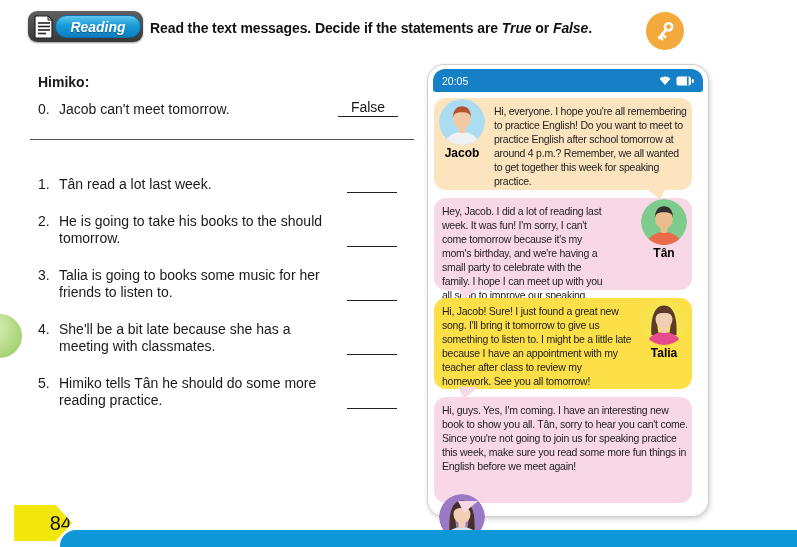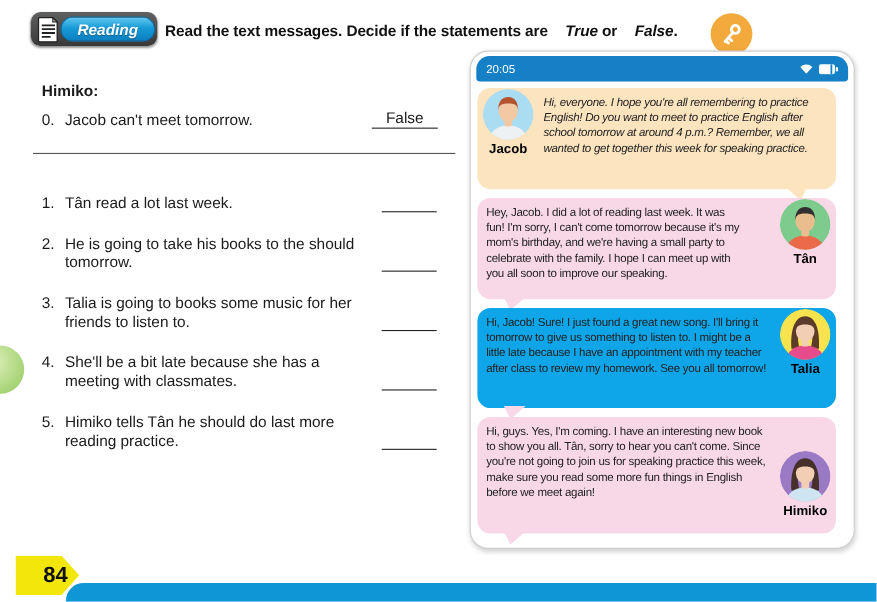--- a/index.html
+++ b/index.html
@@ -23,21 +23,21 @@
     background:linear-gradient(#62c6ee 0%, #169bd7 45%, #0d7fc0 100%);
     border:1px solid #0a6ca6;
     display:flex; align-items:center; justify-content:center;
     color:#fff; font-weight:bold; font-style:italic; font-size:14px;
     text-shadow:0 1px 1px rgba(0,0,0,.35);
   }
   .instruction {
     position:absolute; left:150px; top:20px; font-size:14px; font-weight:bold;
     color:#111; letter-spacing:-0.1px;
   }
-  .instruction i { font-style:italic;margin-left:12px; }
+  .instruction i { font-style:italic; }
   .key-badge {
     position:absolute; left:646px; top:12px; width:38px; height:38px; border-radius:50%;
     display:flex; align-items:center; justify-content:center;
   }
 
   
   .example-label { position:absolute; left:38px; top:74px; font-size:14px; font-weight:bold; }
   .example-row {
     position:absolute; left:38px; top:99px; width:360px;
     display:flex; justify-content:space-between; align-items:flex-end;
@@ -56,62 +56,62 @@
   .q-body { width:281px; }
   .answer-blank { width:50px; height:4px; border-bottom:1.6px solid #222; }
 
   .green-bubble {
     position:absolute; left:-22px; top:314px; width:44px; height:44px; border-radius:50%;
     background:radial-gradient(circle at 35% 35%, #dff0bb, #a8d478 70%, #8fc45e);
   }
 
   
   .phone {
-    position:absolute; left:427px; top:46px; width:350px; height:453px;
+    position:absolute; left:427px; top:64px; width:282px; height:453px;
     background:#fff; border:1.5px solid #cfcfcf; border-radius:17px;
     box-shadow:1px 2px 5px rgba(0,0,0,.18);
   }
   .statusbar {
     position:absolute; left:5px; right:5px; top:4px; height:23px;
     border-radius:12px 12px 3px 3px;
     display:flex; align-items:center; justify-content:space-between;
     padding:0 9px; color:#fff; font-size:10.5px;
   }
   .statusbar .sb-icons { display:flex; align-items:center; gap:5px; }
   .chat-area {
     position:absolute; left:5px; right:5px; top:27px; bottom:5px;
     padding:6px 11px 6px 1px;
     display:flex; flex-direction:column; gap:8px;
   }
   .bubble {
     position:relative; border-radius:12px; display:flex;
     font-size:10.5px; line-height:14px; letter-spacing:-0.25px; color:#222;
   }
   .bubble .msg-text { flex:1; padding:6px 4px 4px 8px; }
-  .bubble.left  .msg-text { padding:6px 4px 4px 4px;font-style:italic; }
+  .bubble.left  .msg-text { padding:6px 4px 4px 4px; }
   .avatar-col {
     width:56px; flex:0 0 56px; display:flex; flex-direction:column;
     align-items:center; padding-top:1px;
   }
   .avatar-col.centered { justify-content:center; padding-top:17px; }
   .sender-name { font-weight:bold; font-size:12px; letter-spacing:0; margin-top:1px; color:#000; }
   .tail { position:absolute; width:20px; height:12px; bottom:-10px; }
   .tail.tail-right { right:26px; clip-path:polygon(0 0, 100% 0, 70% 100%); }
   .tail.tail-left  { left:24px;  clip-path:polygon(0 0, 100% 0, 30% 100%); }
 
   
   .bottom-bar {
     position:absolute; left:60px; right:0; bottom:0; height:17px;
     border-top-left-radius:16px;
   }
   .page-tab {
     position:absolute; left:14px; bottom:6px; width:58px; height:36px;
     clip-path:polygon(0 0, 72% 0, 100% 50%, 72% 100%, 0 100%);
-    display:flex; align-items:center; justify-content:center;
-    padding-left:15px; font-size:20px; font-weight:bold; color:#111;
+    display:flex; align-items:center; justify-content:flex-end;
+    padding-left:15px; font-size:20px; font-weight:normal; color:#111;
   }
 </style>
 </head>
 <body>
 
 <div class="badge">
   <div class="badge-back"></div>
   <svg class="doc-icon" width="22" height="24" viewBox="0 0 22 24">
     <path d="M3,1 h12 l4,4 v17 a1,1 0 0 1 -1,1 h-15 a1,1 0 0 1 -1,-1 v-20 a1,1 0 0 1 1,-1 z" fill="#fff" stroke="#222" stroke-width="1.2"></path>
     <path d="M15,1 v4 h4 z" fill="#bbb" stroke="#222" stroke-width="1"></path>
@@ -172,21 +172,21 @@
   <div class="q-row">
     <div class="q-text">
         <span class="num">4.</span>
         <span class="q-body">She'll be a bit late because she has a meeting with classmates.</span>
       </div>
     <div class="answer-blank"></div>
   </div>
   <div class="q-row">
     <div class="q-text">
         <span class="num">5.</span>
-        <span class="q-body">Himiko tells Tân he should do last more reading practice.</span>
+        <span class="q-body">Himiko tells Tân he should do some more reading practice.</span>
       </div>
     <div class="answer-blank"></div>
   </div>
 </div>
 
 <div class="green-bubble"></div>
 
 <div class="phone">
   <div class="statusbar" style="background-color: rgb(21, 128, 198);">
     <span>20:05</span>
@@ -241,21 +241,21 @@
             <rect x="19.5" y="25" width="7" height="9" rx="2" fill="#eabd8f"></rect>
             <ellipse cx="23" cy="20" rx="8.8" ry="9.8" fill="#eabd8f"></ellipse>
             <path d="M13.8,21 C13.6,10.5 18,7.2 23,7.2 C28,7.2 32.4,10.5 32.2,21 C32.2,15.5 30,13.2 23,13.2 C16,13.2 13.8,15.5 13.8,21 Z" fill="#332f2e"></path>
           </g>
         </svg>
         <div class="sender-name">Tân</div>
       </div>
       <div class="tail tail-left" style="background-color: rgb(248, 216, 231);"></div>
     </div>
 
-    <div class="bubble right" style="height: 91px; background-color: #0ea5e9;">
+    <div class="bubble right" style="height: 91px; background-color: #fde047;">
       <div class="msg-text">Hi, Jacob! Sure! I just found a great new song. I'll bring it tomorrow to give us something to listen to. I might be a little late because I have an appointment with my teacher after class to review my homework. See you all tomorrow!</div>
       <div class="avatar-col">
         <svg width="46" height="46" viewBox="0 0 46 46">
           <defs>
               <clipPath id="av2">
                 <circle cx="23" cy="23" r="23"></circle>
               </clipPath>
             </defs>
           <g clip-path="url(#av2)">
             <circle cx="23" cy="23" r="23" fill="#f6e34e"></circle>
@@ -264,21 +264,21 @@
             <rect x="19.5" y="25" width="7" height="9" rx="2" fill="#f2cfb4"></rect>
             <ellipse cx="23" cy="20" rx="8.5" ry="9.6" fill="#f2cfb4"></ellipse>
             <path d="M14.4,21 C14.2,11 18,8 23,8 C28,8 31.8,11 31.6,21 C31.6,15.8 29,14 23,14 C17,14 14.4,15.8 14.4,21 Z" fill="#5c3b2a"></path>
           </g>
         </svg>
         <div class="sender-name">Talia</div>
       </div>
       <div class="tail tail-left" style="background-color: rgb(248, 216, 231);"></div>
     </div>
 
-    <div class="bubble right" style="height: 106px; background-color: rgb(248, 216, 231);">
+    <div class="bubble right" style="height: 106px; background-color: rgb(248, 216, 231); flex-direction: column;">
       <div class="msg-text">Hi, guys. Yes, I'm coming. I have an interesting new book to show you all. Tân, sorry to hear you can't come. Since you're not going to join us for speaking practice this week, make sure you read some more fun things in English before we meet again!</div>
       <div class="avatar-col centered">
         <svg width="46" height="46" viewBox="0 0 46 46">
           <defs>
               <clipPath id="av3">
                 <circle cx="23" cy="23" r="23"></circle>
               </clipPath>
             </defs>
           <g clip-path="url(#av3)">
             <circle cx="23" cy="23" r="23" fill="#9b7ac5"></circle>

